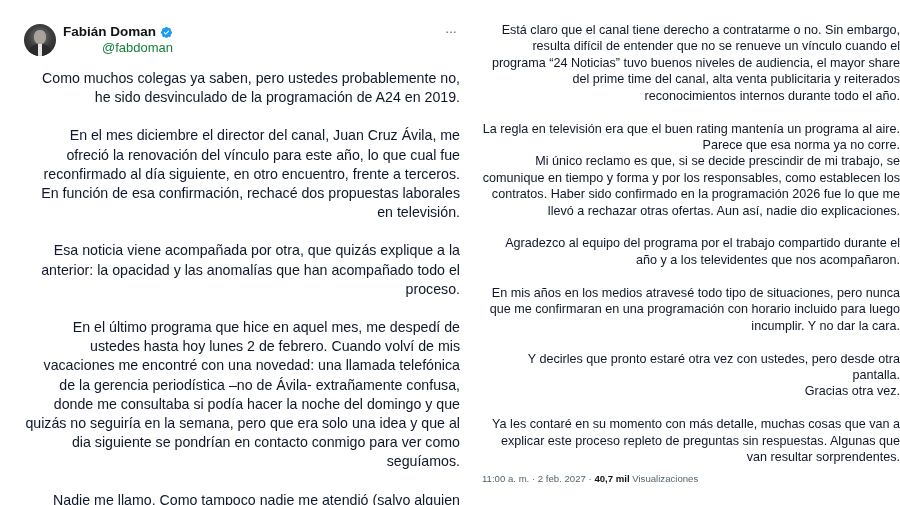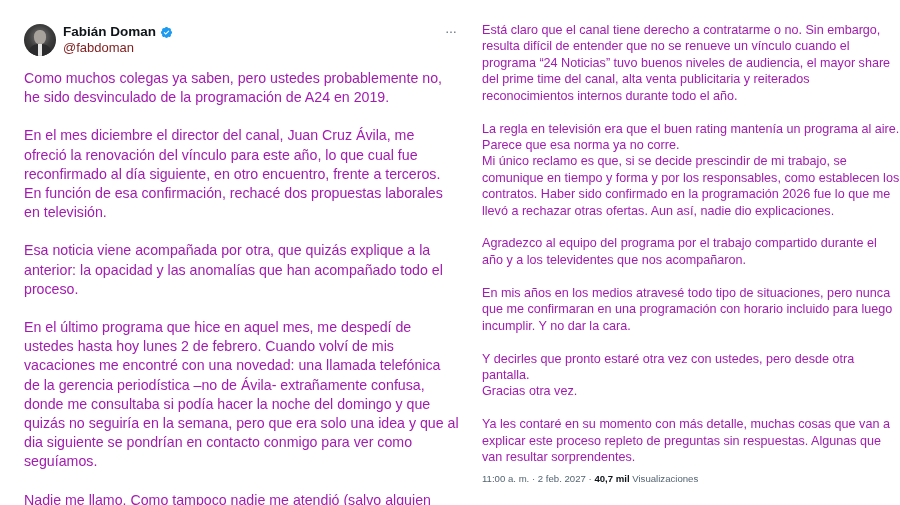--- a/index.html
+++ b/index.html
@@ -3,41 +3,41 @@
 <meta charset="utf-8">
 <style>
   html, body { margin: 0; padding: 0; }
   body {
     width: 900px; height: 505px; overflow: hidden;
     background: #ffffff;
     font-family: "Liberation Sans", "DejaVu Sans", sans-serif;
     color: #0f1419;
     position: relative;
   }
-  .panel { position: absolute; top: 0; background: #fff; }
+  .panel { position: absolute; top: 0; background: #fff; text-align: right; }
   .left-panel { left: 0; width: 462px; height: 505px; }
   .right-panel { left: 462px; width: 438px; height: 505px; }
 
   .header { position: absolute; left: 24px; top: 24px; display: flex; align-items: center; }
   .avatar {
     width: 32px; height: 32px; border-radius: 50%;
     background: radial-gradient(circle at 50% 40%, #7b7b7b 0%, #3e3e3e 45%, #1e1e1e 100%);
     position: relative; overflow: hidden; flex: none;
   }
   .avatar .face { position: absolute; left: 10px; top: 6px; width: 12px; height: 14px; border-radius: 45%; background: #a8a29c; }
   .avatar .suit { position: absolute; left: 4px; top: 20px; width: 24px; height: 16px; border-radius: 10px 10px 0 0; background: #2b2b2e; }
   .avatar .shirt { position: absolute; left: 14px; top: 20px; width: 4px; height: 12px; background: #e8e8e8; }
   .names { margin-left: 7px; line-height: 16px; }
   .name-row { display: flex; align-items: center; }
   .display-name { font-weight: bold; font-size: 13.5px; color: #0f1419; }
   .verified { margin-left: 4px; width: 13px; height: 13px; display: inline-block; }
-  .handle { font-size: 13px; color: #7f1d1d; }
+  .handle { font-size: 13px; color: #15803d; }
   .more-icon { position: absolute; left: 445px; top: 22px; font-size: 12px; color: #536471; letter-spacing: 0; cursor: pointer; }
 
-  .body-text { position: absolute; font-size: 14.2px; line-height: 19.2px; color: #a21caf; }
+  .body-text { position: absolute; font-size: 14.2px; line-height: 19.2px; color: #0f172a; }
   .left-text { left: 24px; top: 69px; width: 436px; }
   .right-text { left: 20px; top: 22px; width: 418px; font-size: 12.6px; line-height: 16.4px; }
   .para { margin: 0; white-space: pre-line; }
   .left-text .para { margin-bottom: 19px; }
   .right-text .para { margin-bottom: 16.5px; }
 
   .meta { position: absolute; left: 20px; top: 473px; font-size: 9.6px; color: #536471; white-space: nowrap; }
   .meta b { color: #0f1419; font-weight: bold; }
 </style>
 </head>

